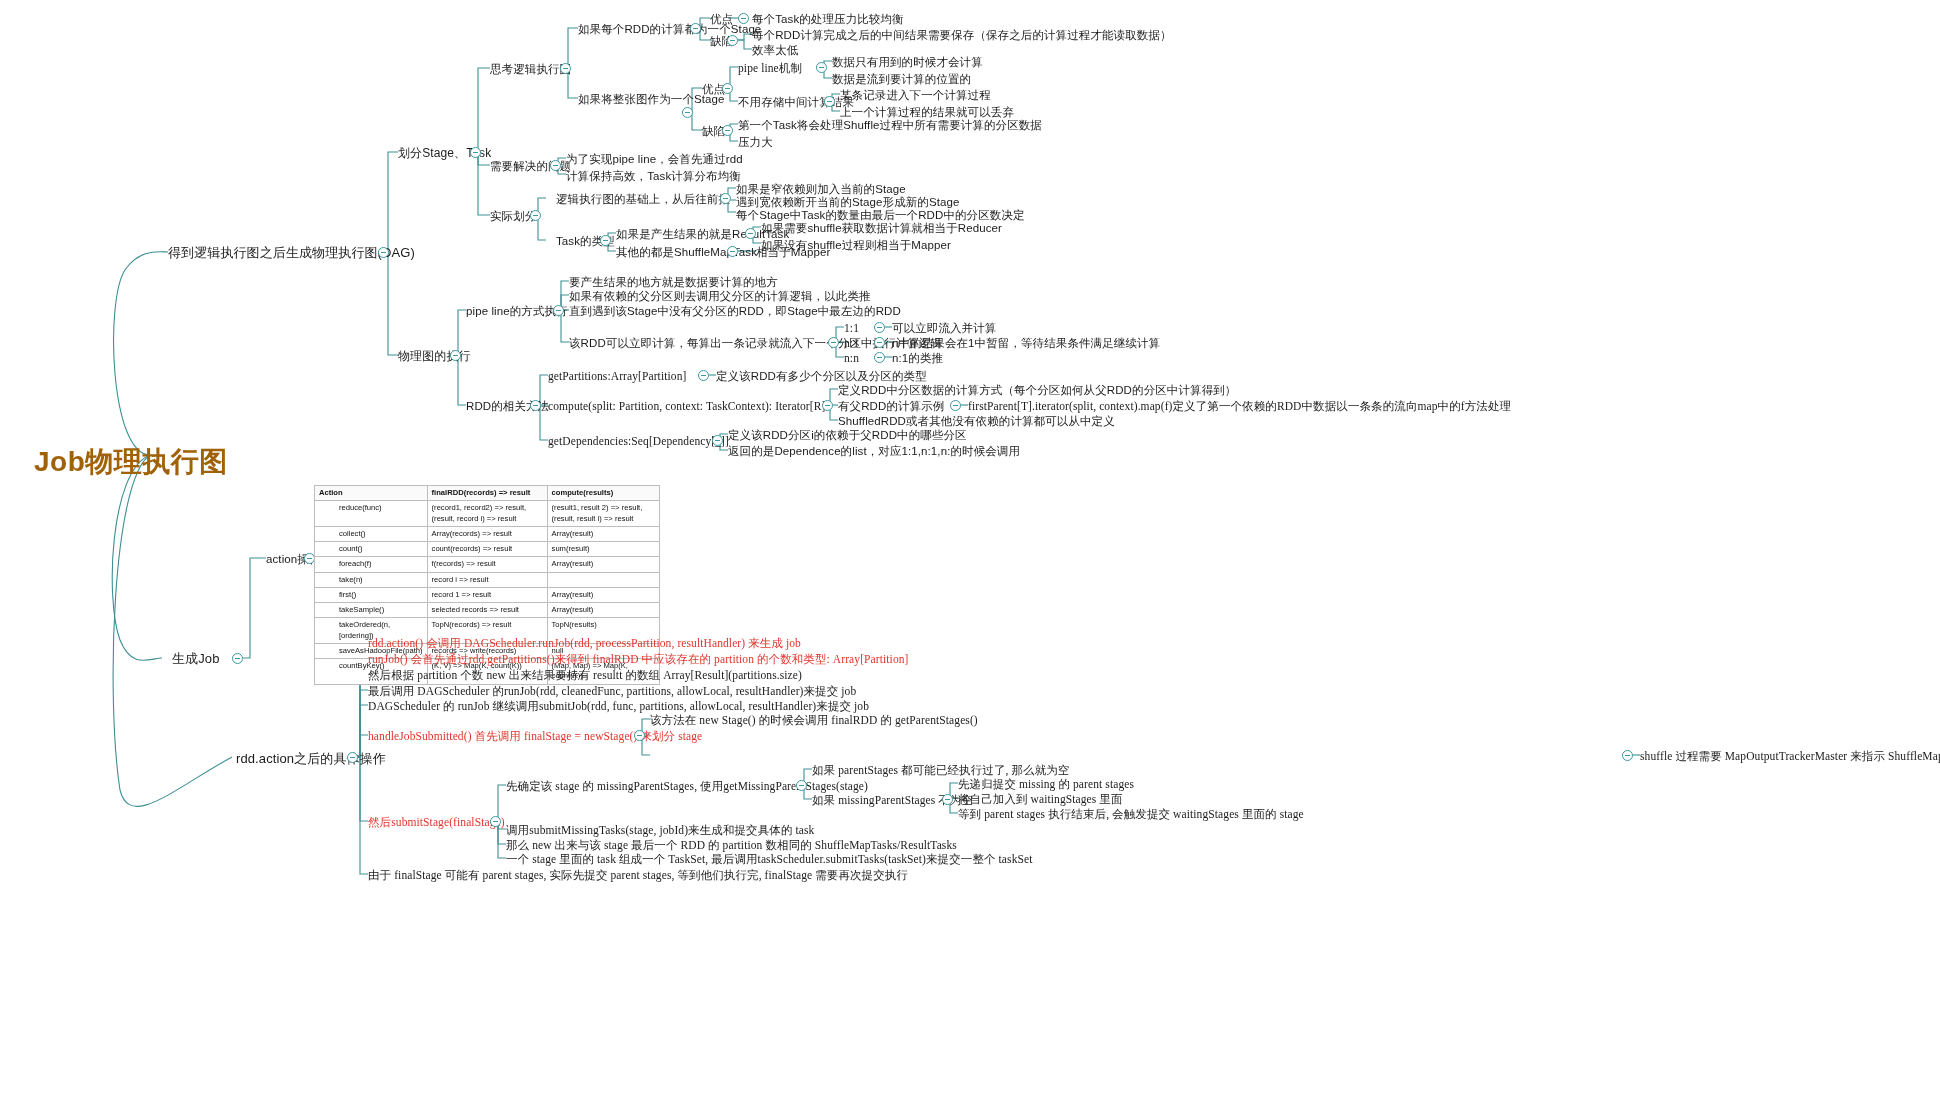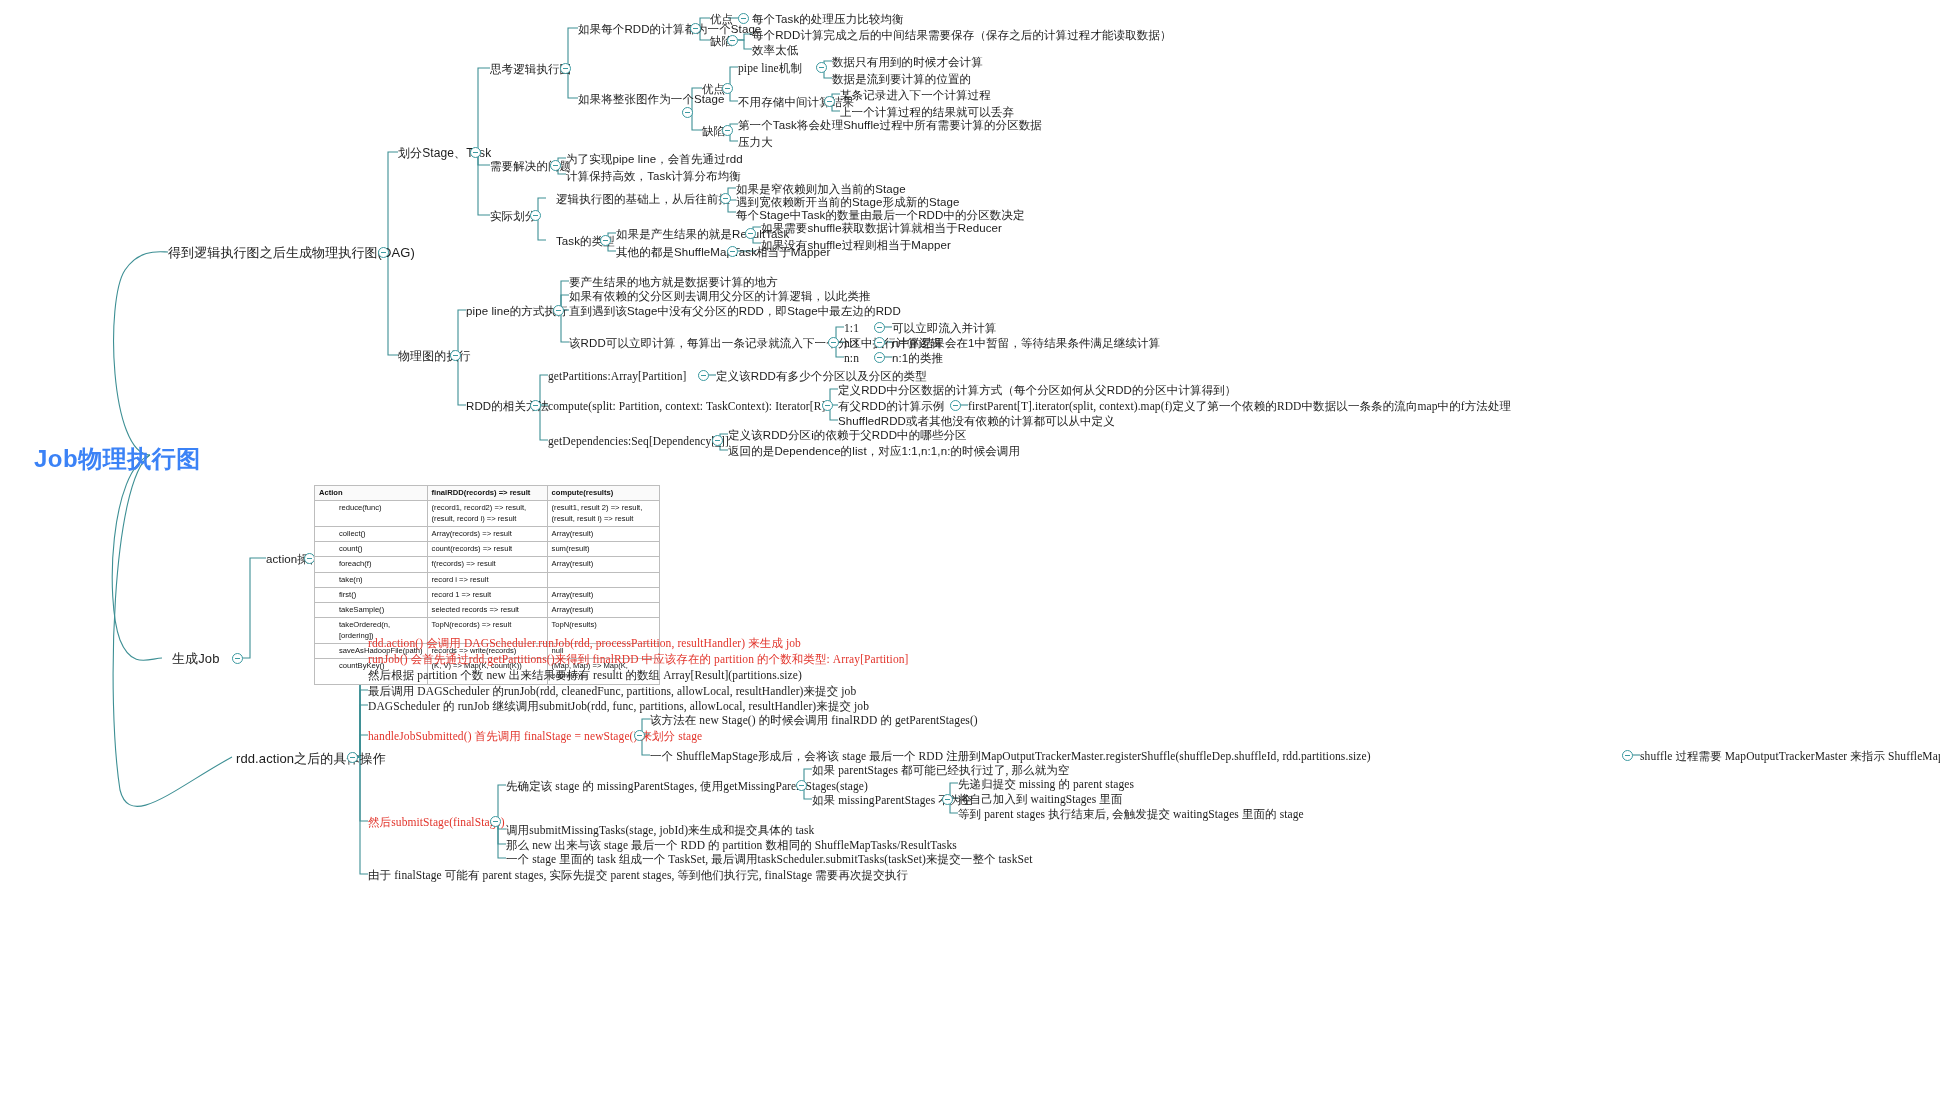--- a/index.html
+++ b/index.html
@@ -21,22 +21,22 @@
     white-space:nowrap;
     line-height:1.25;
     color:#1b1b1b;
     font-size:11.5px;
     letter-spacing:0.1px;
   }
   .node.mono { font-family:"Liberation Serif","DejaVu Serif",serif; }
   .node.red { color:#e2342b; }
   .node.root {
     font-weight:bold;
-    font-size:24px;
-    color:#3b82f6;
+    font-size:28px;
+    color:#a16207;
     letter-spacing:0.5px;
   }
   .node.lvl1 { font-size:13px; }
   .node.lvl2 { font-size:12px; }
 
   
   .toggle {
     position:absolute;
     width:11px; height:11px;
     border:1.3px solid #3d9aa1;
@@ -382,21 +382,20 @@
 
   <div class="node mono red" style="left:368px; top:636px;">rdd.action() 会调用 DAGScheduler.runJob(rdd, processPartition, resultHandler) 来生成 job</div>
   <div class="node mono red" style="left:368px; top:652px;">runJob() 会首先通过rdd.getPartitions()来得到 finalRDD 中应该存在的 partition 的个数和类型: Array[Partition]</div>
   <div class="node mono" style="left:368px; top:668px;">然后根据 partition 个数 new 出来结果要持有 resultt 的数组 Array[Result](partitions.size)</div>
   <div class="node mono" style="left:368px; top:684px;">最后调用 DAGScheduler 的runJob(rdd, cleanedFunc, partitions, allowLocal, resultHandler)来提交 job</div>
   <div class="node mono" style="left:368px; top:699px;">DAGScheduler 的 runJob 继续调用submitJob(rdd, func, partitions, allowLocal, resultHandler)来提交 job</div>
 
   <div class="node mono red" style="left:368px; top:729px;">handleJobSubmitted() 首先调用 finalStage = newStage() 来划分 stage</div>
   <div class="toggle" style="left:634px; top:730px;"></div>
   <div class="node mono" style="left:650px; top:713px;">该方法在 new Stage() 的时候会调用 finalRDD 的 getParentStages()</div>
-  <div class="node mono" style="left:650px; top:749px;">一个 ShuffleMapStage形成后，会将该 stage 最后一个 RDD 注册到MapOutputTrackerMaster.registerShuffle(shuffleDep.shuffleId, rdd.partitions.size)</div>
   <div class="toggle" style="left:1622px; top:750px;"></div>
   <div class="node mono" style="left:1640px; top:749px;">shuffle 过程需要 MapOutputTrackerMaster 来指示 ShuffleMapTask 输出数据的位置</div>
 
   <div class="node mono red" style="left:368px; top:815px;">然后submitStage(finalStage)</div>
   <div class="toggle" style="left:490px; top:816px;"></div>
 
   <div class="node mono" style="left:506px; top:779px;">先确定该 stage 的 missingParentStages, 使用getMissingParentStages(stage)</div>
   <div class="toggle" style="left:796px; top:780px;"></div>
   <div class="node mono" style="left:812px; top:763px;">如果 parentStages 都可能已经执行过了, 那么就为空</div>
   <div class="node mono" style="left:812px; top:793px;">如果 missingParentStages 不为空</div>

